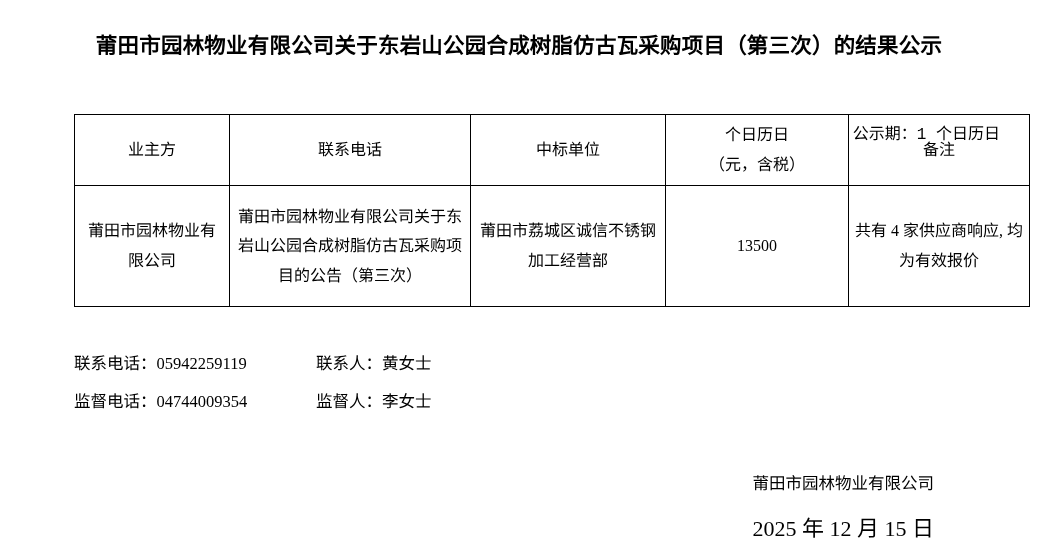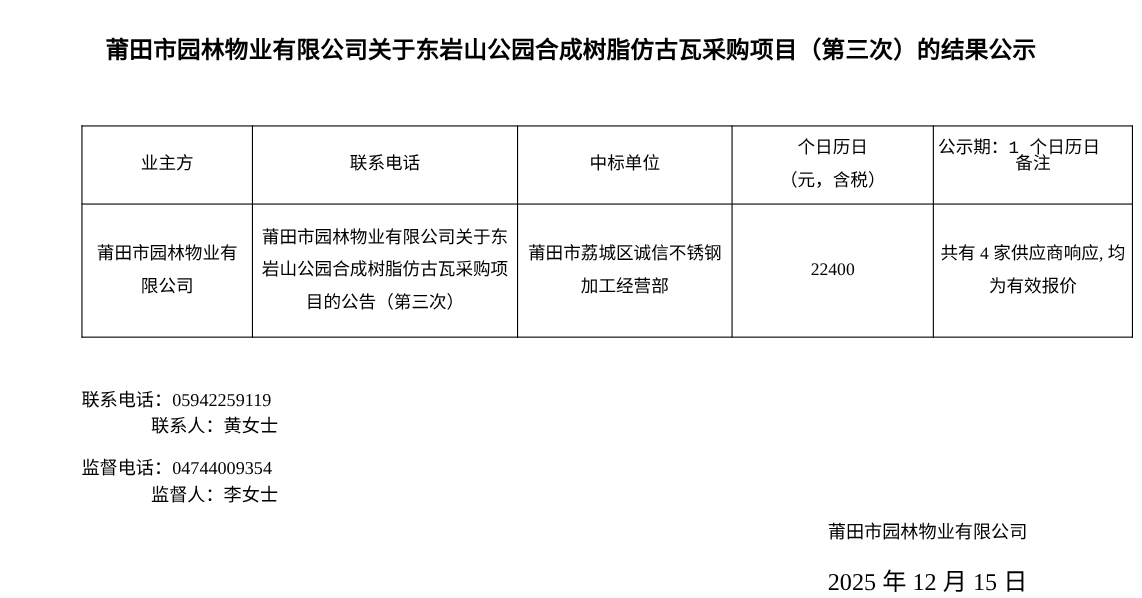--- a/index.html
+++ b/index.html
@@ -74,23 +74,22 @@
     line-height: 1.95;
   }
   .contacts {
     position: absolute;
     left: 74px;
     top: 350px;
     font-size: 16.5px;
   }
   .contact-row {
     display: flex;
-    align-items: center;
+    align-items: flex-end;
     margin-bottom: 14px;
-    flex-direction: column;
   }
   .contact-label-1 { width: 242px; }
   .contact-label-2 { }
   .footer-org {
     position: absolute;
     right: 104px;
     top: 470px;
     font-size: 16.5px;
   }
   .footer-date {
@@ -120,21 +119,21 @@
           <div>（元，含税）</div>
         </td>
         <td class="col-remark">备注</td>
       </tr>
     </thead>
     <tbody>
       <tr>
         <td class="col-owner cell-multiline">莆田市园林物业有限公司</td>
         <td class="col-project cell-multiline">莆田市园林物业有限公司关于东岩山公园合成树脂仿古瓦采购项目的公告（第三次）</td>
         <td class="col-winner cell-multiline">莆田市荔城区诚信不锈钢加工经营部</td>
-        <td class="col-price">22400</td>
+        <td class="col-price">13500</td>
         <td class="col-remark cell-multiline">共有 4 家供应商响应, 均为有效报价</td>
       </tr>
     </tbody>
   </table>
 
   <div class="contacts">
     <div class="contact-row">
       <span class="contact-label-1">联系电话：05942259119</span>
       <span class="contact-label-2">联系人：黄女士</span>
     </div>

